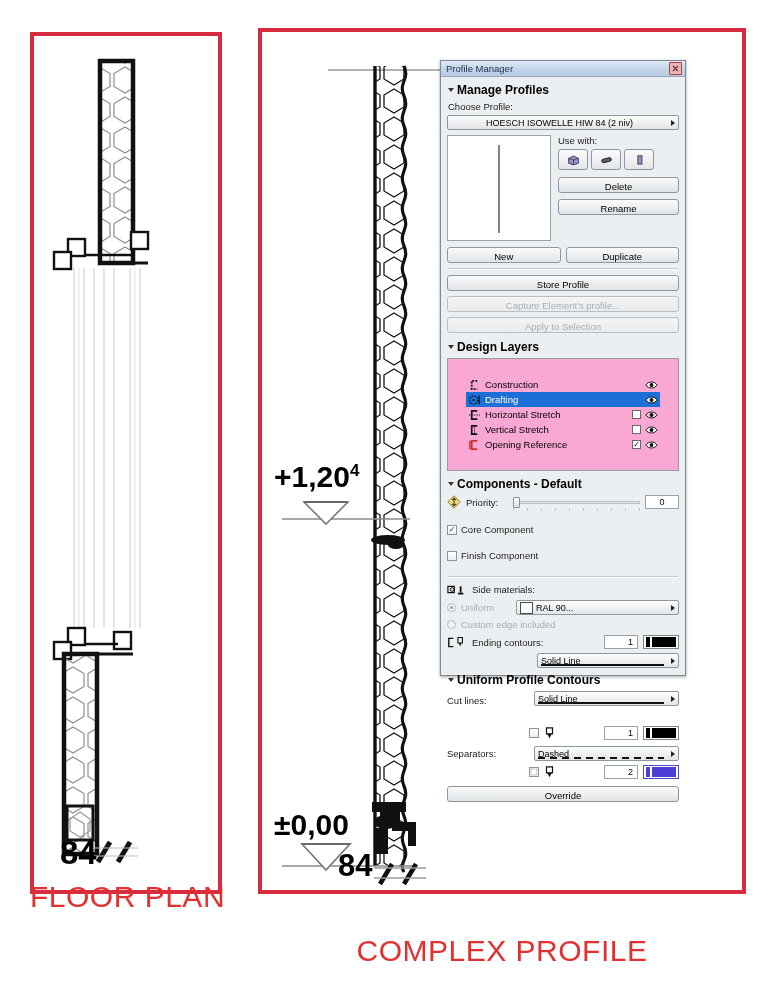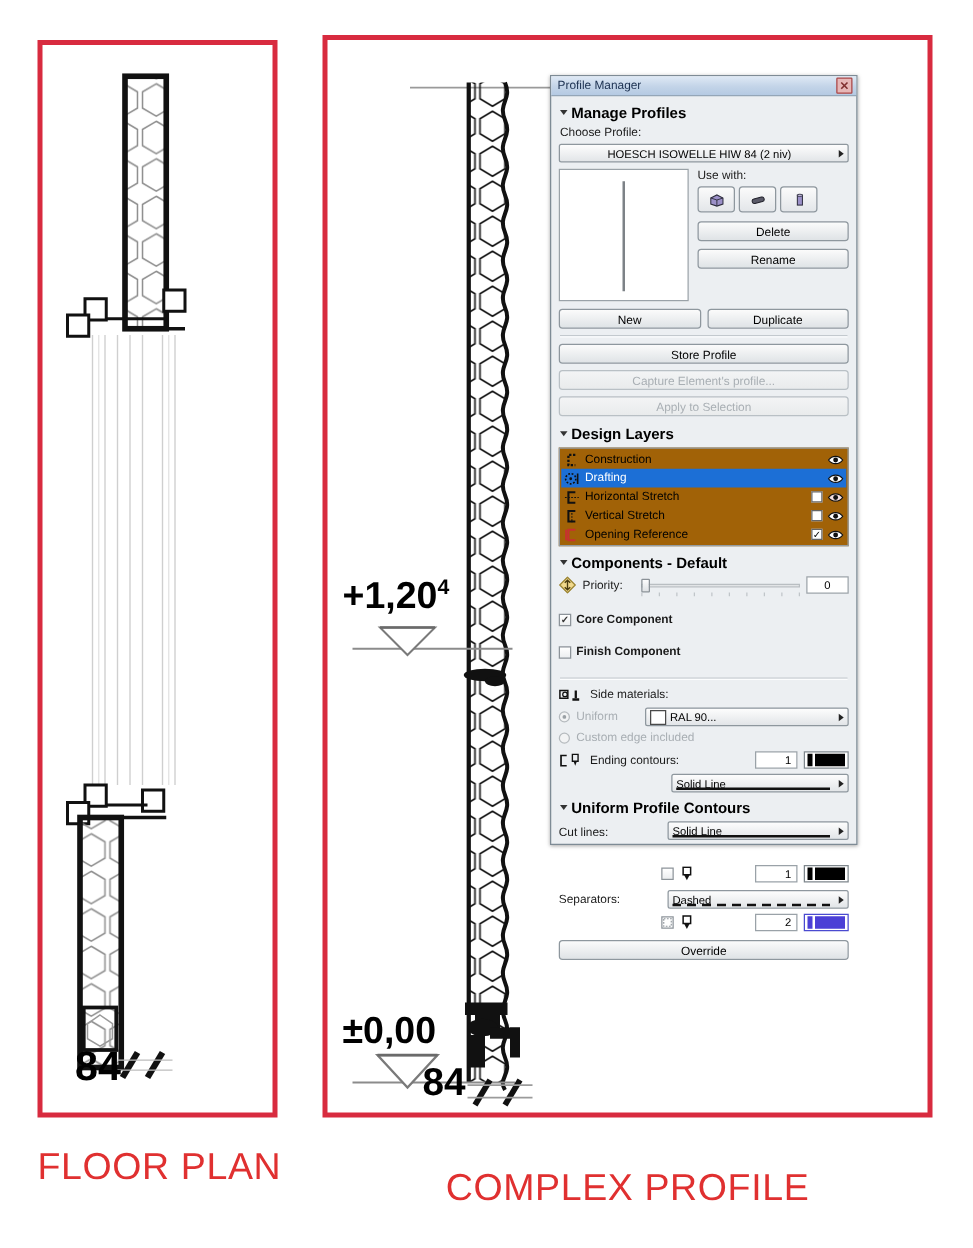--- a/index.html
+++ b/index.html
@@ -8,21 +8,21 @@
 
   
   .panel{position:absolute;border:4px solid var(--red);background:#fff;box-sizing:border-box;}
   :root{--red:#d82b3f;--dlg-bg:#eceff2;--dlg-line:#9aa4ad;}
 
   #floor-panel{left:30px;top:32px;width:192px;height:862px;}
   #profile-panel{left:258px;top:28px;width:488px;height:866px;}
 
   .caption{position:absolute;color:#e03030;font-size:30px;letter-spacing:.5px;
            font-family:"Liberation Sans", sans-serif;white-space:nowrap;}
-  #floor-caption{left:30px;top:917px;width:192px;text-align:right;}
+  #floor-caption{left:30px;top:880px;width:192px;text-align:right;}
   #profile-caption{left:258px;top:934px;width:488px;text-align:center;}
 
   
   .drawwrap{position:absolute;inset:0;overflow:hidden;}
   svg.dw{position:absolute;left:0;top:0;}
 
   .dimtext{position:absolute;font-weight:bold;font-family:"Liberation Sans", sans-serif;
            color:#000;white-space:nowrap;}
 
   
@@ -70,31 +70,31 @@
 
   .usewith{flex:1;}
   .iconrow{display:flex;gap:3px;margin-top:3px;}
   .iconbtn{width:30px;height:21px;background:linear-gradient(#fbfbfb,#e3e6e9);
            border:1px solid #8e979e;border-radius:3px;display:flex;align-items:center;
            justify-content:center;box-sizing:border-box;}
 
   hr.sep{border:0;border-top:1px solid #c3c9ce;border-bottom:1px solid #fcfdfe;margin:5px 1px;}
 
   
-  .layers{background:#a16207;border:1px solid #949ca2;padding:1px;}
+  .layers{background:#f9a8d4;border:1px solid #949ca2;padding:18px;}
   .lrow{display:flex;align-items:center;height:15px;padding:0 2px;gap:4px;font-size:9.5px;}
   .lrow.sel{background:#1c6fd6;color:#fff;}
   .lname{flex:1;white-space:nowrap;overflow:hidden;}
   .chk{width:9px;height:9px;border:1px solid #666;background:#fff;display:flex;
        align-items:center;justify-content:center;font-size:8px;line-height:1;box-sizing:border-box;}
   .chk.on::after{content:"✓";font-size:8px;color:#000;}
   .chk.ph{border-color:transparent;background:transparent;}
 
   
-  .cbrow{display:flex;align-items:center;gap:4px;margin:15px 0;font-weight:bold;}
+  .cbrow{display:flex;align-items:center;gap:4px;margin:15px 0;}
   .cb{width:10px;height:10px;border:1px solid #8d949a;background:linear-gradient(#fff,#eceef0);
       display:flex;align-items:center;justify-content:center;font-size:8px;box-sizing:border-box;}
   .cb.on::after{content:"✓";color:#333;font-size:8px;line-height:1;}
 
   .radio{width:9px;height:9px;border:1px solid #b5babe;border-radius:50%;
          background:#f2f3f4;box-sizing:border-box;position:relative;}
   .radio.on::after{content:"";position:absolute;left:2px;top:2px;width:3px;height:3px;
                    border-radius:50%;background:#9aa0a5;}
 
   .numbox{width:34px;height:14px;background:#fff;border:1px solid #9aa2a8;

